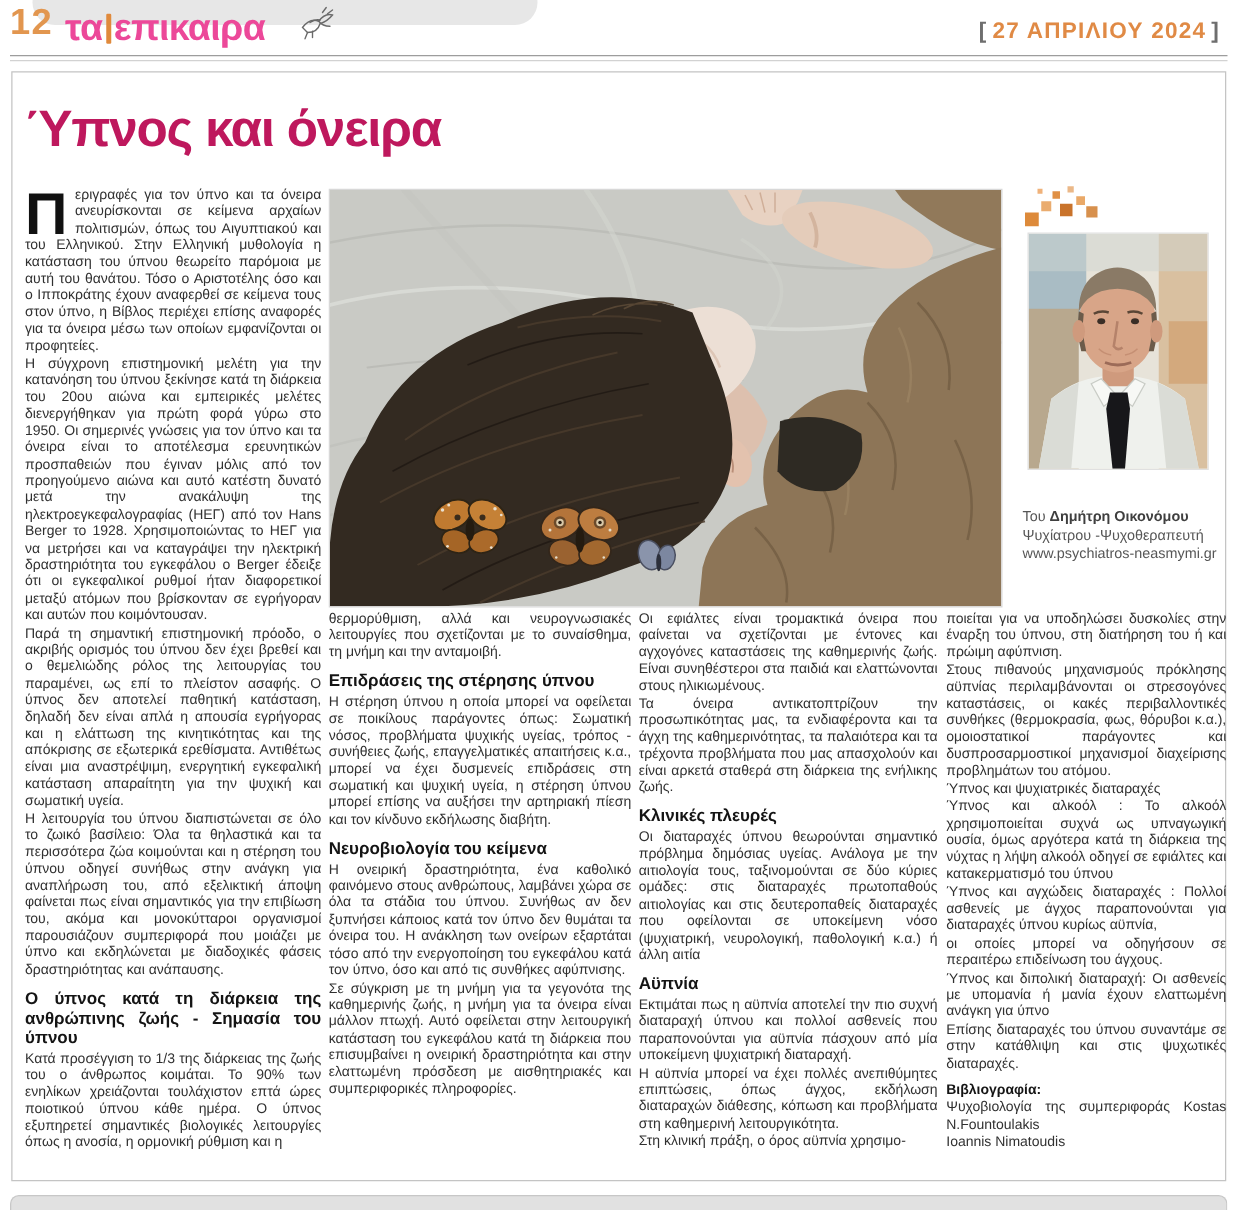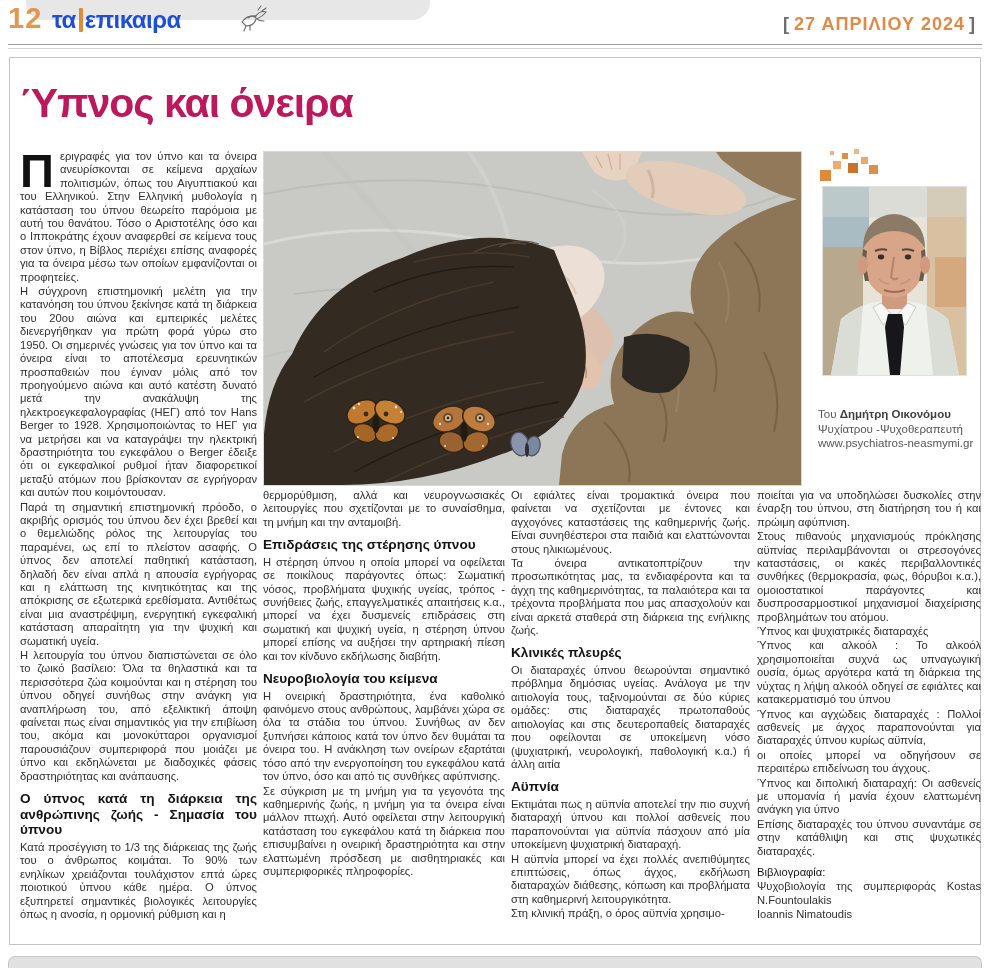--- a/index.html
+++ b/index.html
@@ -6,22 +6,22 @@
   .page{
     position:relative; width:990px; height:968px; background:#ffffff;
     font-family:"Liberation Sans","DejaVu Sans",sans-serif;
     overflow:hidden; margin:0 auto;
   }
   
   .header-blob{position:absolute;left:26px;top:-16px;width:404px;height:36px;
     background:#e7e7e7;border-radius:20px;}
   .page-number{position:absolute;left:8px;top:2px;font-size:29px;font-weight:bold;
     color:#e2964f;letter-spacing:1px;}
-  .masthead{position:absolute;left:52px;top:6px;font-size:24px;font-weight:bold;
-    color:#1d4ed8;letter-spacing:-0.5px;display:flex;align-items:center;}
+  .masthead{position:absolute;left:52px;top:6px;font-size:30px;font-weight:bold;
+    color:#ec4899;letter-spacing:-0.5px;display:flex;align-items:center;}
   .masthead .bar{display:inline-block;width:4px;height:24px;background:#e08a3c;
     margin:0 2px 0 3px;border-radius:1px;}
   .bird{position:absolute;left:238px;top:4px;}
   .issue-date{position:absolute;right:10px;top:14px;font-size:18px;font-weight:bold;
     color:#e08a45;letter-spacing:1px;}
   .issue-date .bk{color:#6e6e6e;font-weight:bold;padding:0 4px;}
   .rule1{position:absolute;left:8px;right:8px;top:44px;height:0;border-top:1px solid #9d9d9d;}
   .rule2{position:absolute;left:8px;right:8px;top:48px;height:0;border-top:1px solid #d2d2d2;}
   
   .article-frame{position:absolute;left:9px;top:57px;width:970px;height:886px;
@@ -29,21 +29,21 @@
   .bottom-strip{position:absolute;left:8px;top:956px;width:972px;height:14px;
     background:#e1e1e1;border:1px solid #c7c7c7;border-bottom:none;border-radius:7px 7px 0 0;}
   
   .article-title{position:absolute;left:20px;top:80px;font-size:41px;font-weight:bold;
     color:#be185d;letter-spacing:-1px;margin:0;}
   
   .col{position:absolute;overflow:hidden;color:#303030;font-size:11.2px;
     line-height:13.4px;text-align:justify;}
   .col p{margin:0 0 1px 0;}
   .col h3{font-size:13.6px;line-height:15.6px;margin:8px 0 3px 0;color:#141414;}
-  .col .bib-head{font-weight:normal;margin-top:8px;color:#141414;}
+  .col .bib-head{font-weight:bold;margin-top:8px;color:#141414;}
   .col-1{left:20px;top:150px;width:237px;height:790px;}
   .col-2{left:263px;top:489px;width:242px;height:452px;}
   .col-3{left:511px;top:489px;width:239px;height:452px;}
   .col-4{left:757px;top:489px;width:224px;height:452px;}
   .dropcap{float:left;font-size:47px;line-height:38px;font-weight:bold;color:#111;
     margin:2px 6px 0 0;}
   
   .main-photo{position:absolute;left:263px;top:151px;width:537px;height:333px;
     border:1px solid #d8d8d8;box-sizing:content-box;}
   .author-area{position:absolute;left:818px;top:148px;width:167px;}

